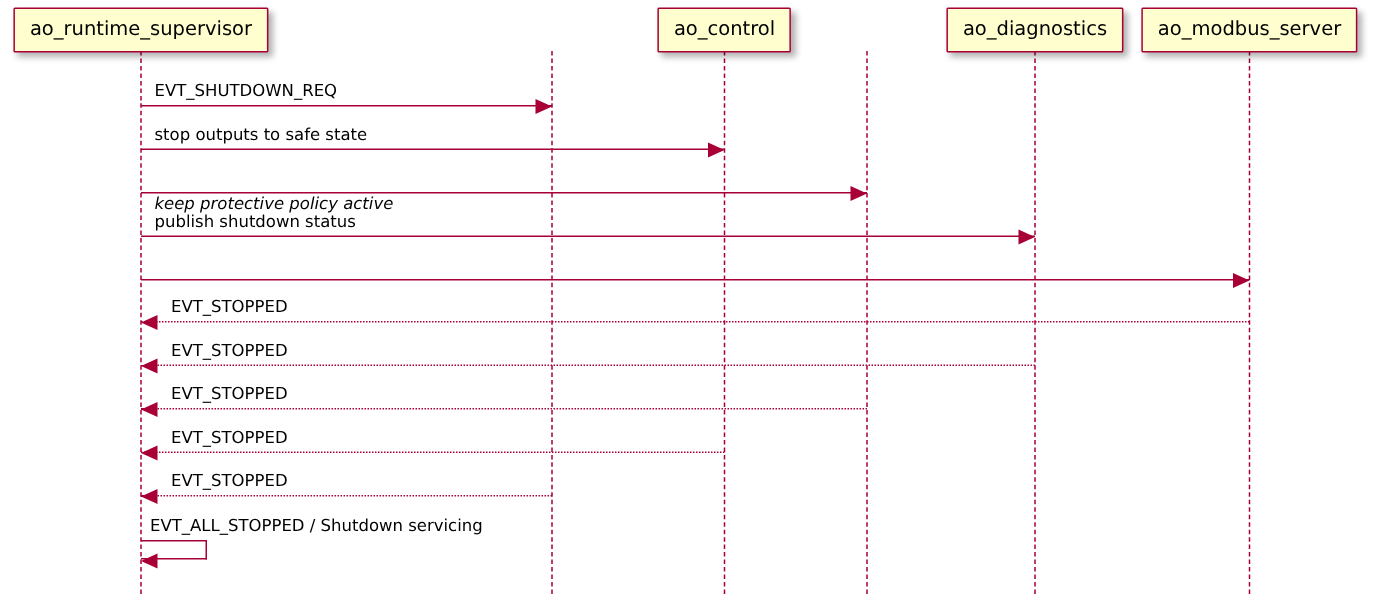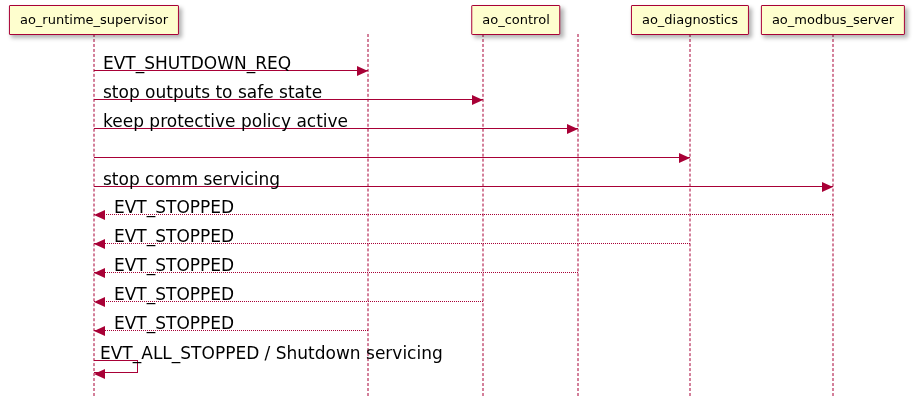--- a/index.html
+++ b/index.html
@@ -45,21 +45,21 @@
   .msg-line {
     position: absolute;
     height: 0;
     border-top: 1.5px solid #A80036;
   }
   .msg-line.ret {
     border-top: 1.5px dotted #A80036;
   }
   .msg-label {
     position: absolute;
-    font-size: 17px;
+    font-size: 11px;
     color: #000000;
     line-height: 1;
     white-space: nowrap;
   }
   .arrow-head {
     position: absolute;
     width: 0;
     height: 0;
   }
   .arrow-head.right {
@@ -82,40 +82,40 @@
   }
 </style>
 </head>
 <body>
 
 <div id="diagram">
     <div class="lifeline" style="left: 94px;"></div>
     <div class="participant" style="left: 94px;">ao_runtime_supervisor</div>
     <div class="lifeline" style="left: 368px;"></div>
     <div class="lifeline" style="left: 483px;"></div>
-    <div class="participant" style="left: 483px; margin-left: 33px;">ao_control</div>
+    <div class="participant" style="left: 483px;">ao_control</div>
     <div class="lifeline" style="left: 578px;"></div>
     <div class="lifeline" style="left: 690px;"></div>
     <div class="participant" style="left: 690px;">ao_diagnostics</div>
     <div class="lifeline" style="left: 833px;"></div>
     <div class="participant" style="left: 833px; text-align: right;">ao_modbus_server</div>
     <div class="msg-line" style="left: 94px; width: 274px; top: 70px;"></div>
     <div class="arrow-head right" style="top: 66px; left: 357px;"></div>
     <div class="msg-label" style="left: 103px; top: 55px;">EVT_SHUTDOWN_REQ</div>
     <div class="msg-line" style="left: 94px; width: 389px; top: 99px;"></div>
     <div class="arrow-head right" style="top: 95px; left: 472px;"></div>
     <div class="msg-label" style="left: 103px; top: 84px;">stop outputs to safe state</div>
     <div class="msg-line" style="left: 94px; width: 484px; top: 128px;"></div>
     <div class="arrow-head right" style="top: 124px; left: 567px;"></div>
-    <div class="msg-label" style="left: 103px; top: 113px;">keep protective policy active</div>
+    <div class="msg-label" style="left: 103px; top: 130px; font-style: italic;">keep protective policy active</div>
     <div class="msg-line" style="left: 94px; width: 596px; top: 157px;"></div>
     <div class="arrow-head right" style="top: 153px; left: 679px;"></div>
+    <div class="msg-label" style="left: 103px; top: 142px;">publish shutdown status</div>
     <div class="msg-line" style="left: 94px; width: 739px; top: 186px;"></div>
     <div class="arrow-head right" style="top: 182px; left: 822px;"></div>
-    <div class="msg-label" style="left: 103px; top: 171px;">stop comm servicing</div>
     <div class="msg-line ret" style="left: 94px; width: 739px; top: 214px;"></div>
     <div class="arrow-head left" style="top: 210px; left: 94px;"></div>
     <div class="msg-label" style="left: 114px; top: 199px;">EVT_STOPPED</div>
     <div class="msg-line ret" style="left: 94px; width: 596px; top: 243px;"></div>
     <div class="arrow-head left" style="top: 239px; left: 94px;"></div>
     <div class="msg-label" style="left: 114px; top: 228px;">EVT_STOPPED</div>
     <div class="msg-line ret" style="left: 94px; width: 484px; top: 272px;"></div>
     <div class="arrow-head left" style="top: 268px; left: 94px;"></div>
     <div class="msg-label" style="left: 114px; top: 257px;">EVT_STOPPED</div>
     <div class="msg-line ret" style="left: 94px; width: 389px; top: 301px;"></div>

